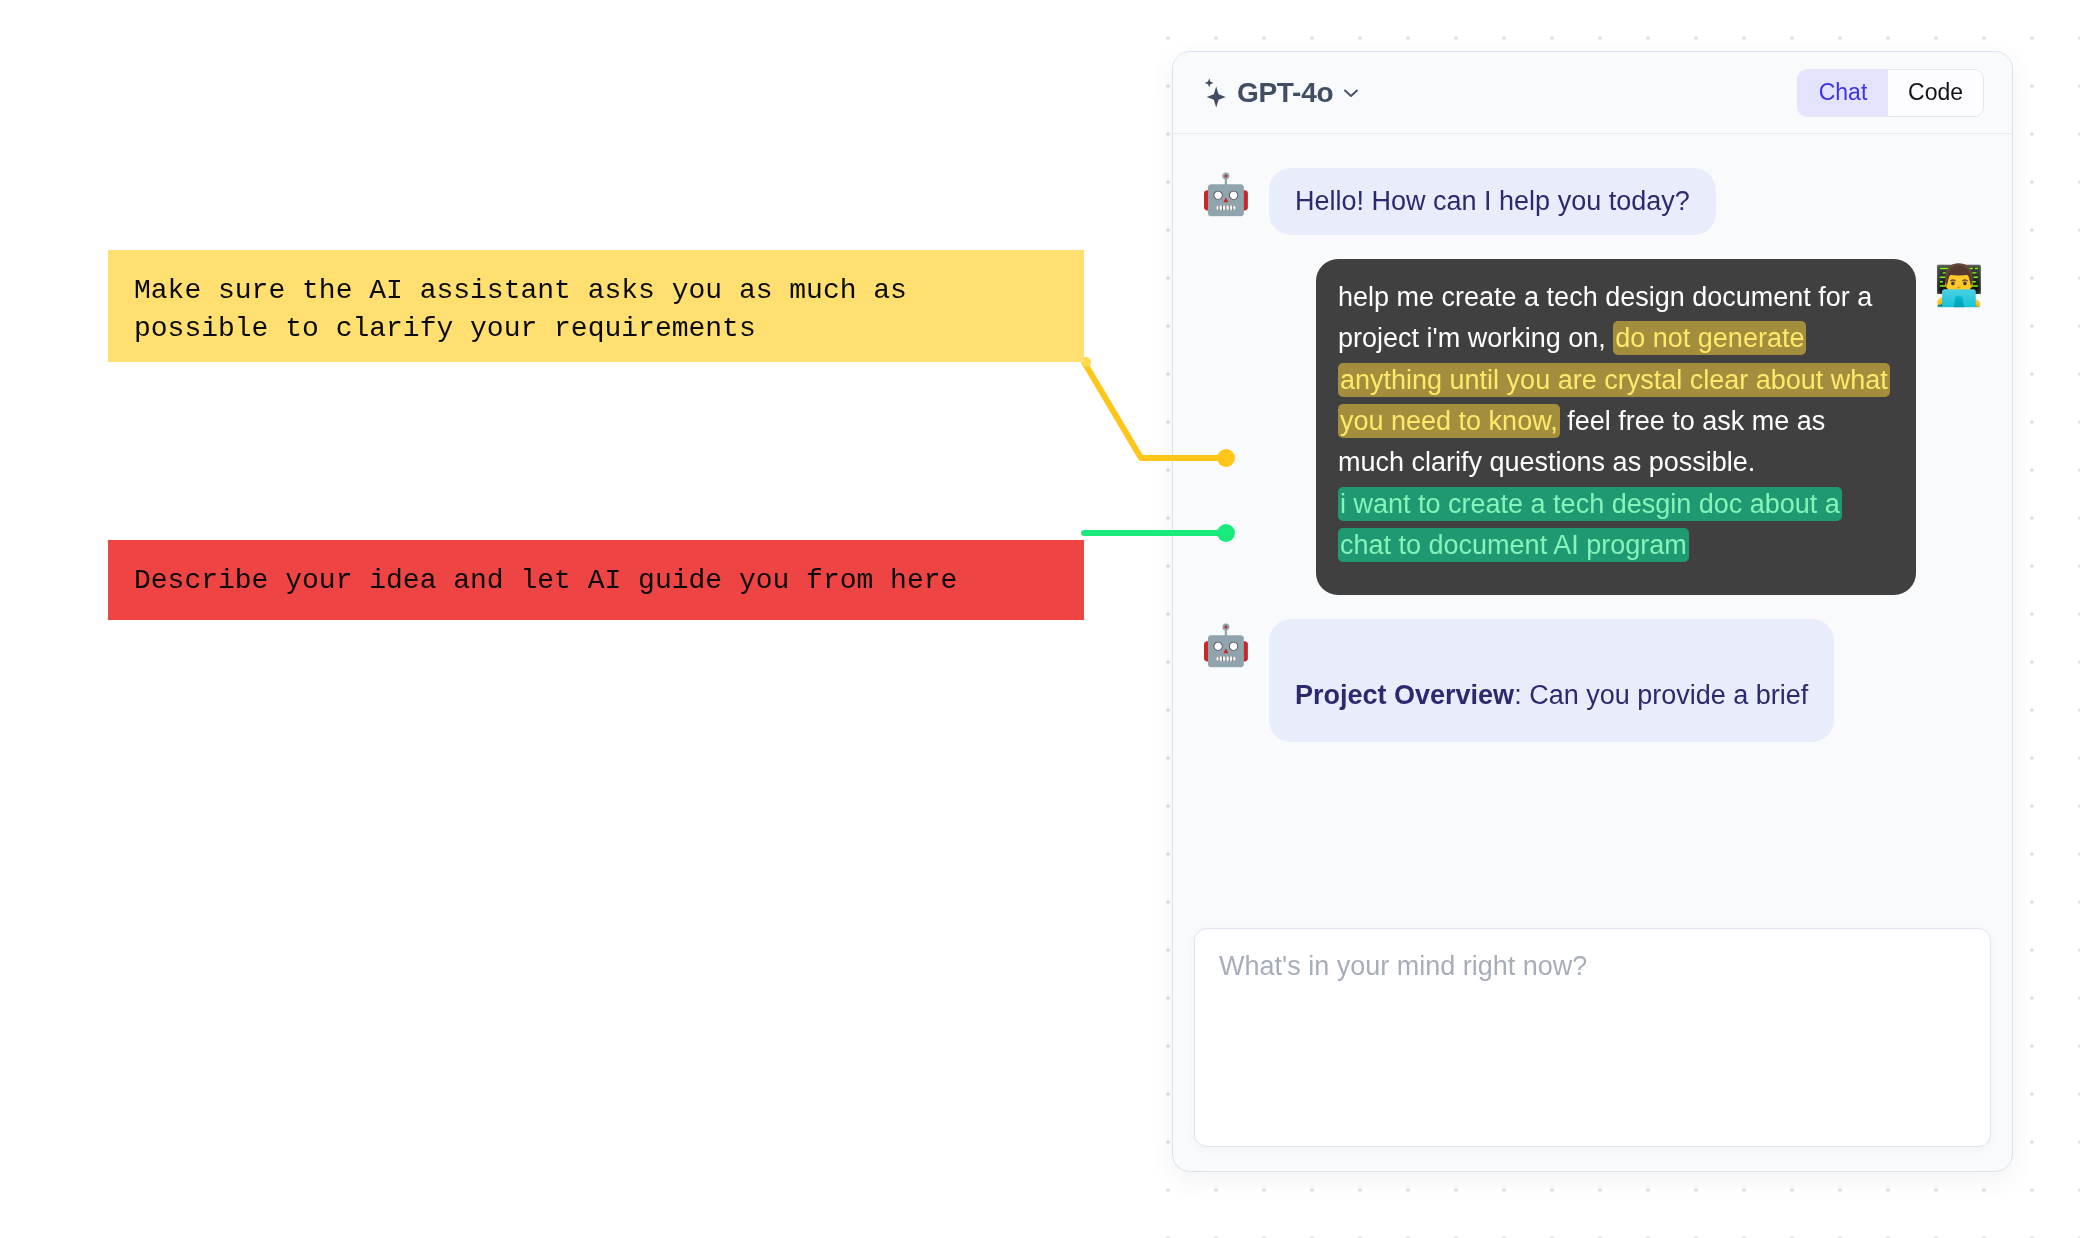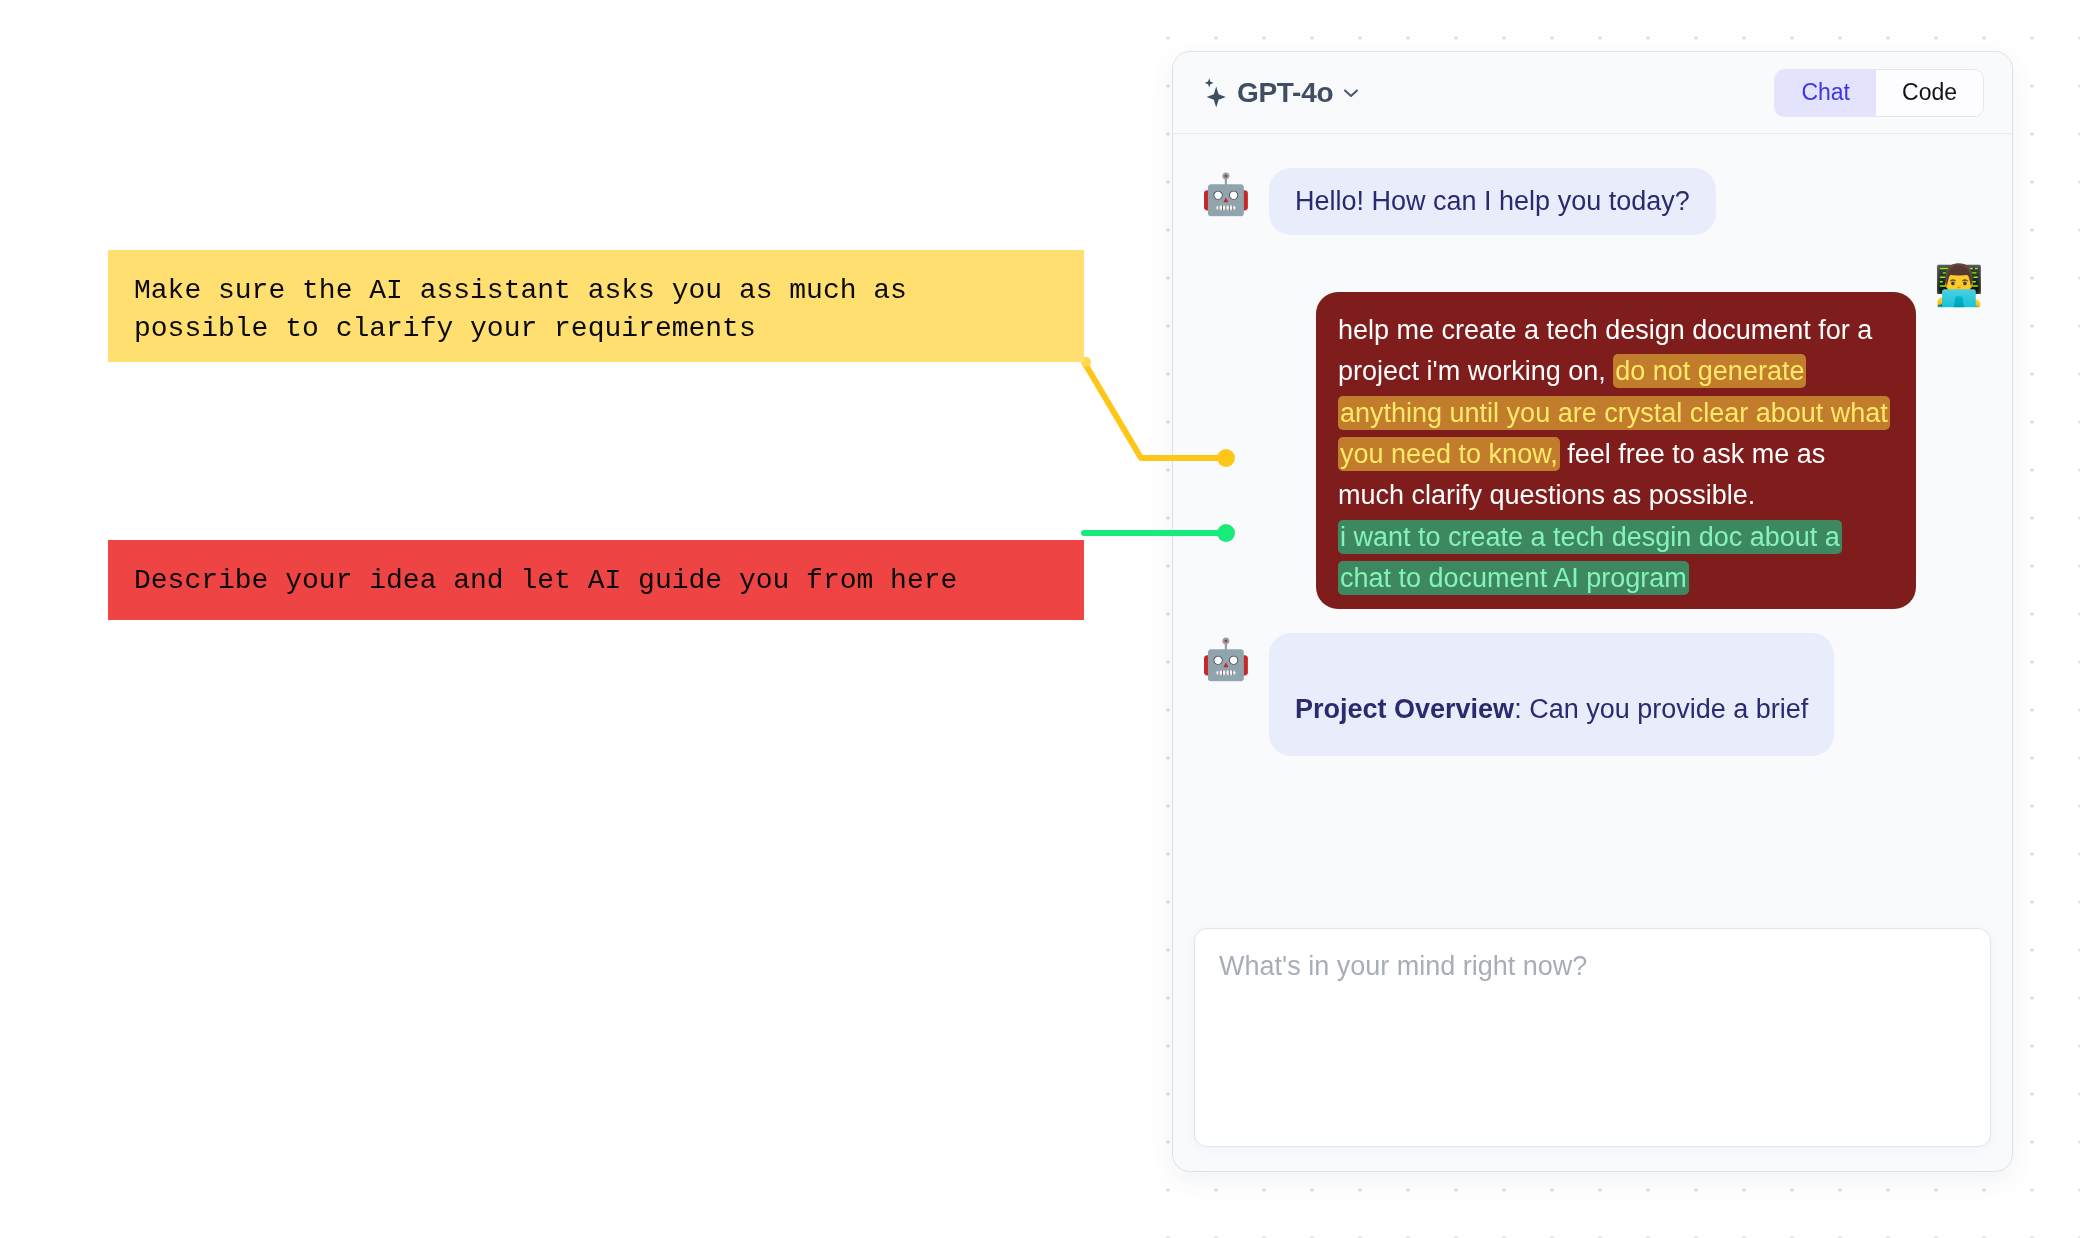--- a/index.html
+++ b/index.html
@@ -70,21 +70,21 @@
     border-radius: 10px;
     overflow: hidden;
     background: #fdfdff;
     height: 48px;
   }
   .mode-tab {
     display: flex;
     align-items: center;
     justify-content: center;
     min-width: 90px;
-    padding: 0 26px;
+    padding: 0 20px;
     font-size: 23px;
     cursor: pointer;
     background: #fdfdff;
     color: #111318;
   }
   .mode-tab.active {
     background: #e4e3fd;
     color: #3f35e8;
   }
 
@@ -114,28 +114,27 @@
     color: #2c2a6e;
     border-radius: 22px;
     padding: 14px 26px;
     font-size: 27px;
     line-height: 1.45;
     max-width: 600px;
   }
   .bubble-bot.long { border-radius: 22px; padding: 18px 26px 26px 26px; }
 
   .bubble-user {
-    background: #7f1d1d;
+    background: #404040;
     color: #ffffff;
     border-radius: 22px;
-    padding: 18px 22px 10px 22px;
+    padding: 18px 22px 29px 22px;
     font-size: 27px;
     line-height: 1.53;
     max-width: 600px;
-    margin-top: 33px;
   }
   .hl-yellow { background: rgba(255,214,60,.52); color: #ffe96b; border-radius: 5px; padding: 2px 2px; box-decoration-break: clone; -webkit-box-decoration-break: clone; }
   .hl-green  { background: rgba(0,235,160,.52); color: #86f3b8; border-radius: 5px; padding: 2px 2px; box-decoration-break: clone; -webkit-box-decoration-break: clone; }
 
   .bold { font-weight: bold; }
 
   
   #composer {
     position: absolute;
     left: 1194px;

